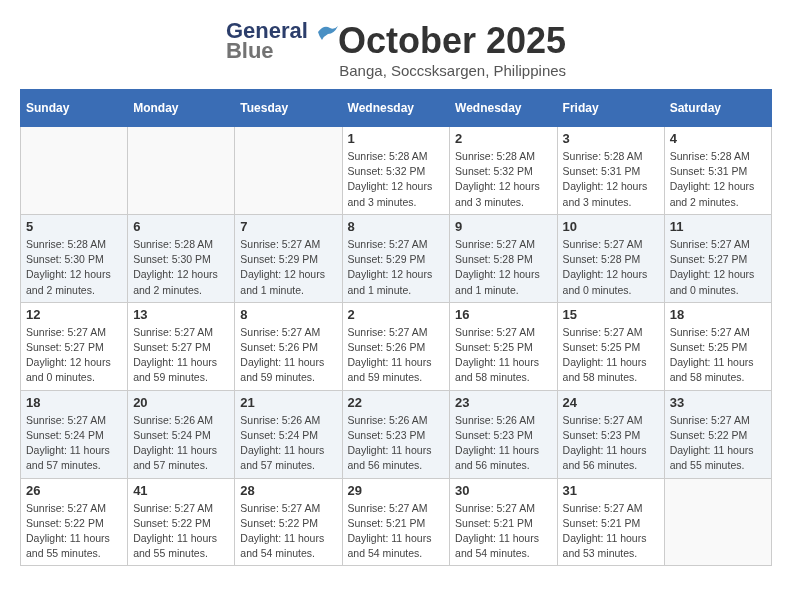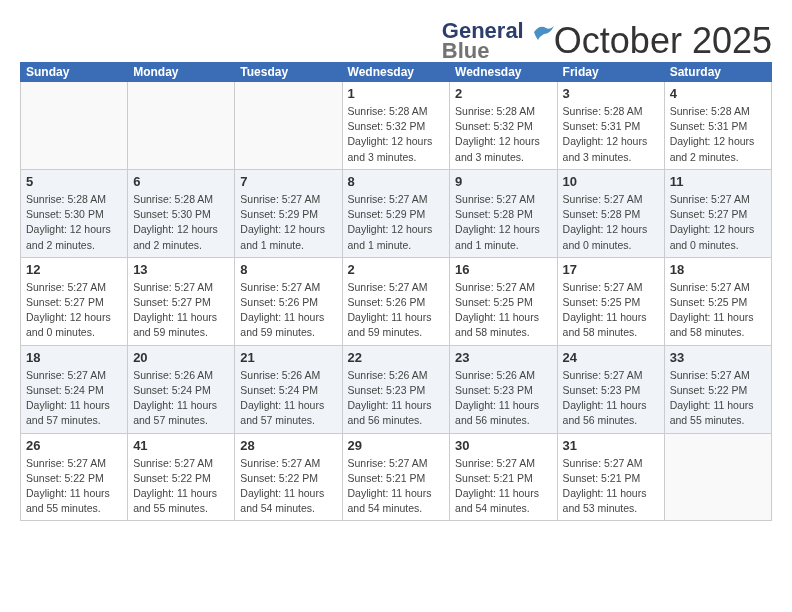--- a/index.html
+++ b/index.html
@@ -6,49 +6,50 @@
     body {
       font-family: Arial, sans-serif;
       background: #fff;
       width: 792px;
       min-height: 612px;
       padding: 20px;
     }
     .header {
       display: flex;
       align-items: flex-start;
-      justify-content: flex-end;
+      justify-content: center;
+      margin-bottom: 10px;
     }
     .logo {
       display: flex;
       flex-direction: column;
       align-items: flex-start;
     }
     .title-block {
       text-align: right;
     }
     .month-title {
       font-size: 36px;
-      font-weight: normal;
+      font-weight: bold;
       color: #333;
     }
     .location-title {
       font-size: 15px;
       color: #555;
     }
     .calendar {
       width: 100%;
       border-collapse: collapse;
       font-size: 11px;
     }
     .calendar th {
       background-color: #3a6db5;
       color: #fff;
       text-align: left;
-      padding: 2px 5px;
+      padding: 11px 5px;
       font-size: 12px;
       font-weight: bold;
       border: 1px solid #3a6db5;
     }
     .calendar td {
       border: 1px solid #ccc;
       vertical-align: top;
       padding: 4px 5px;
       width: 108px;
       min-height: 80px;
@@ -82,20 +83,21 @@
         General
         <svg width="22" height="16" viewBox="0 0 22 16" style="vertical-align:middle;margin-left:2px;">
           <path d="M2,8 Q8,0 14,4 Q18,6 22,2 Q18,10 12,10 Q8,12 6,16 Q3,12 2,8Z" fill="#4a90c4"></path>
         </svg>
       </span>
     </div>
     <div style="font-size:22px;font-weight:bold;color:#737373;line-height:1;margin-top:-2px;">Blue</div>
   </div>
   <div class="title-block">
     <div class="month-title">October 2025</div>
+    <div class="location-title">Banga, Soccsksargen, Philippines</div>
   </div>
 </div>
 
 <table class="calendar">
   <thead>
     <tr>
       <th>Sunday</th>
       <th>Monday</th>
       <th>Tuesday</th>
       <th>Wednesday</th>
@@ -219,21 +221,21 @@
 and 59 minutes.</div>
         </td>
         <td>
           <div class="day-number">16</div>
           <div class="day-info" style="white-space: pre-line;">Sunrise: 5:27 AM
 Sunset: 5:25 PM
 Daylight: 11 hours
 and 58 minutes.</div>
         </td>
         <td>
-          <div class="day-number">17</div>
+          <div class="day-number">15</div>
           <div class="day-info" style="white-space: pre-line;">Sunrise: 5:27 AM
 Sunset: 5:25 PM
 Daylight: 11 hours
 and 58 minutes.</div>
         </td>
         <td>
           <div class="day-number">18</div>
           <div class="day-info" style="white-space: pre-line;">Sunrise: 5:27 AM
 Sunset: 5:25 PM
 Daylight: 11 hours

